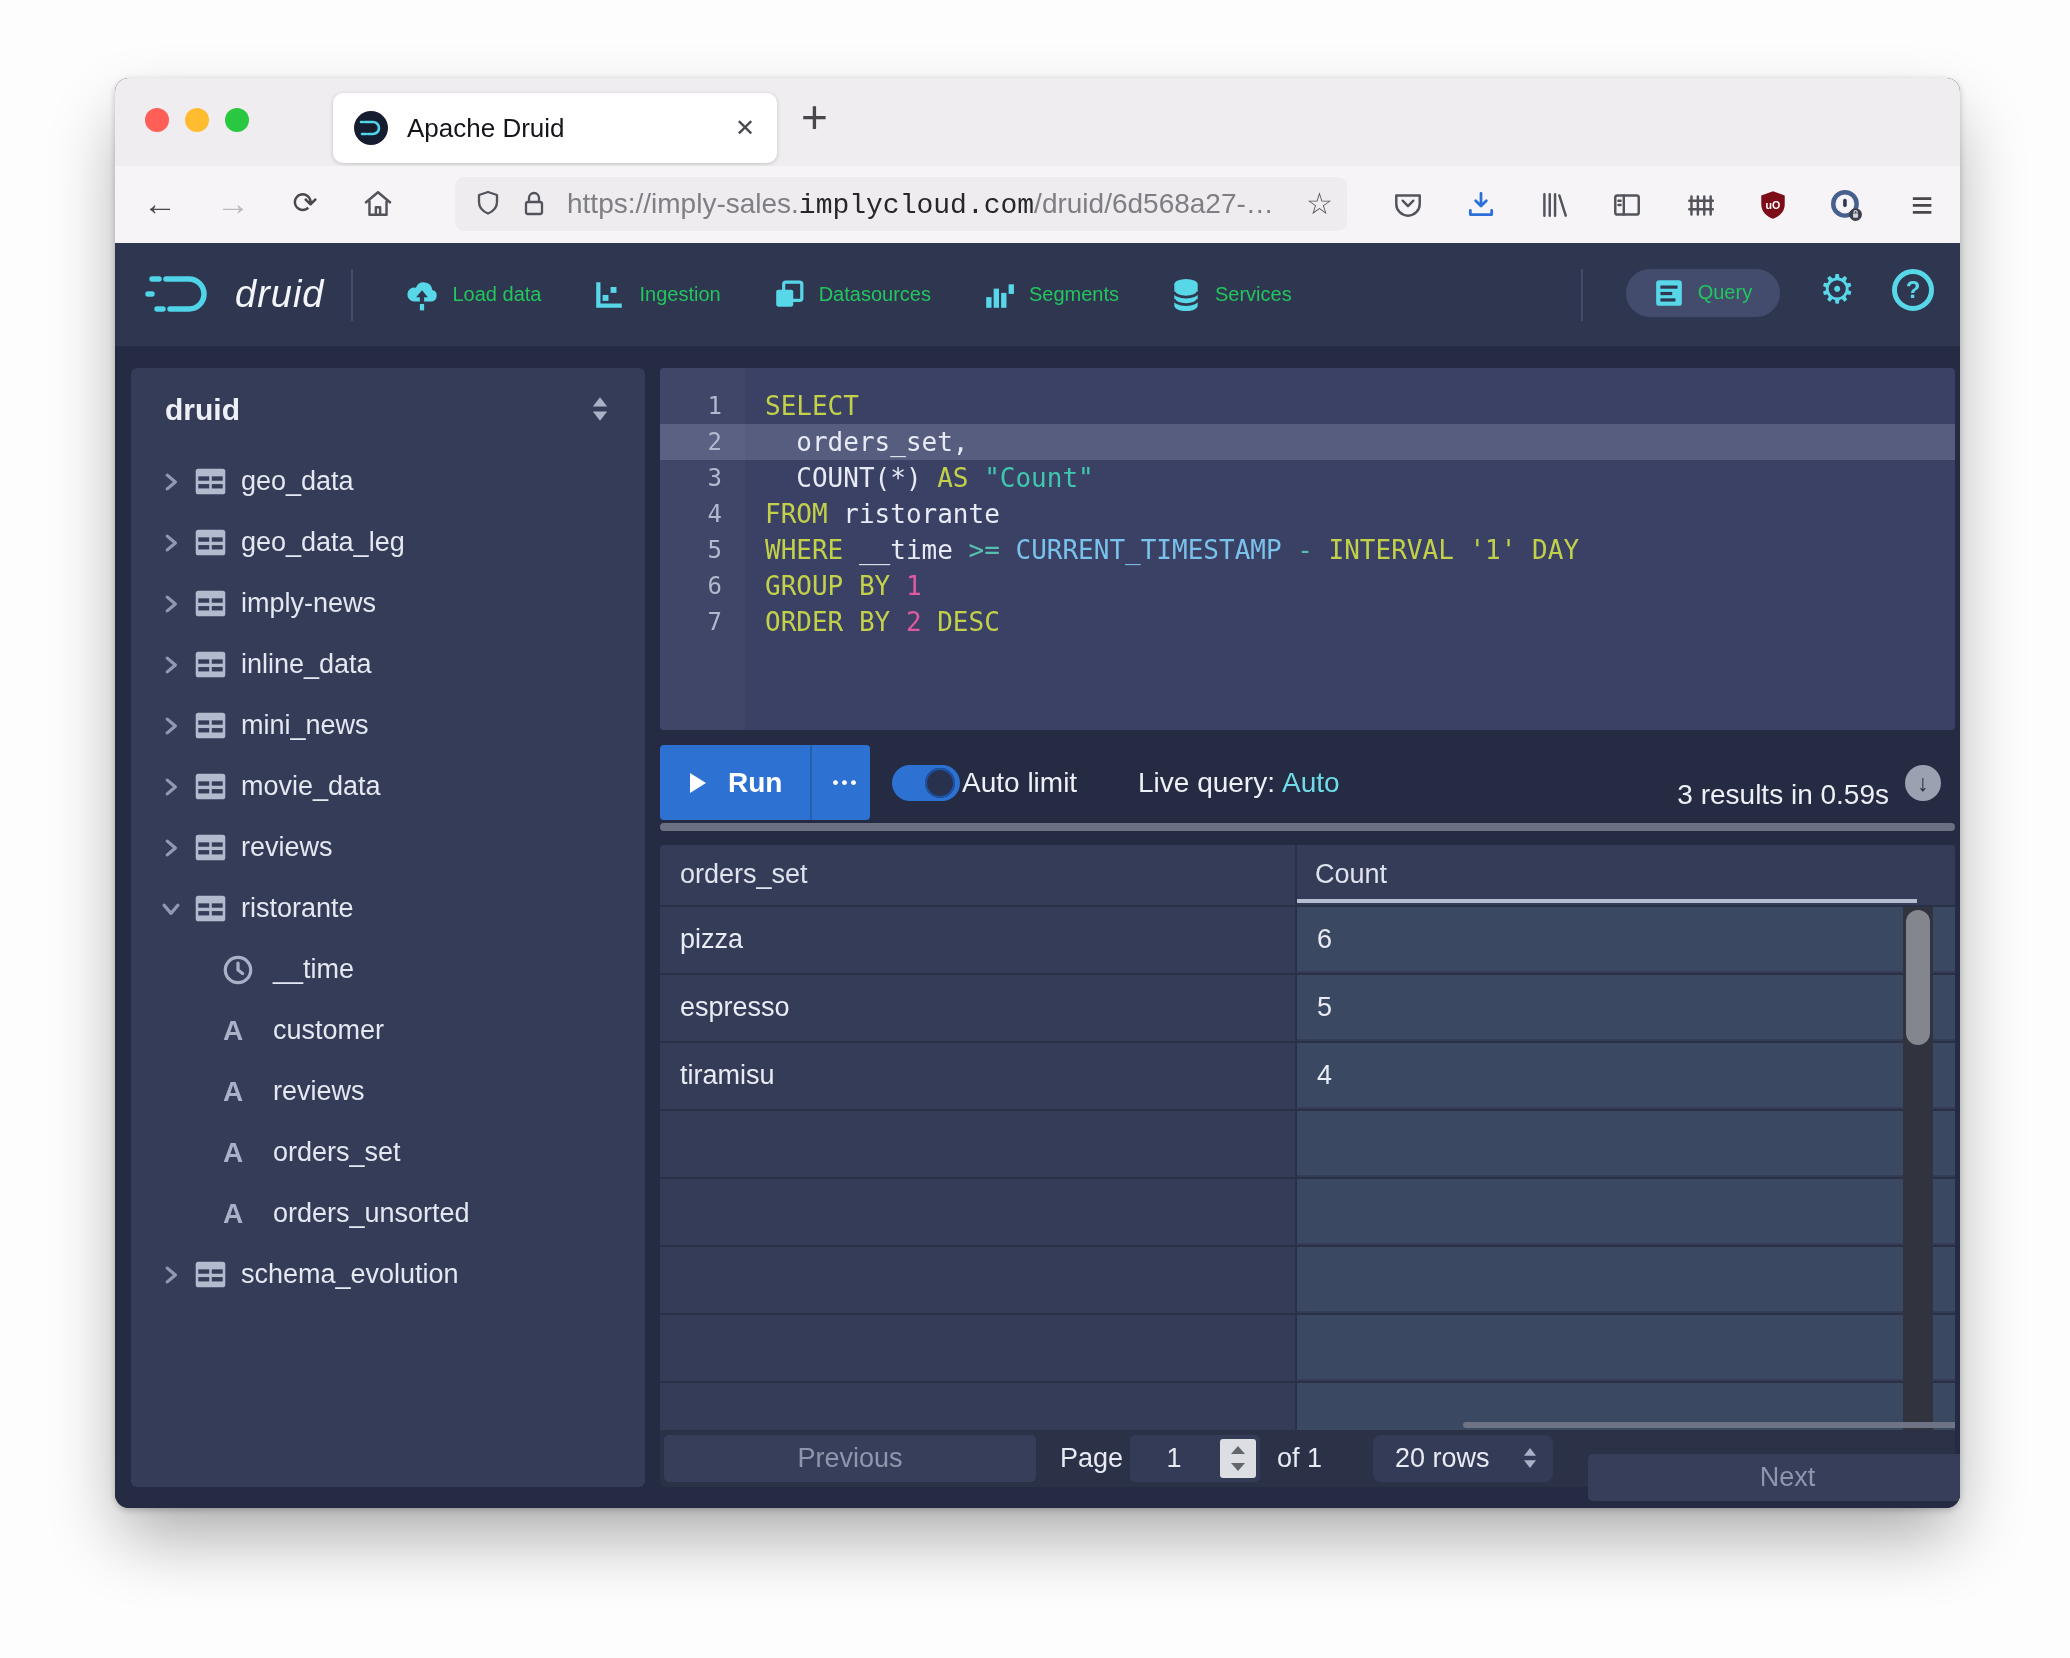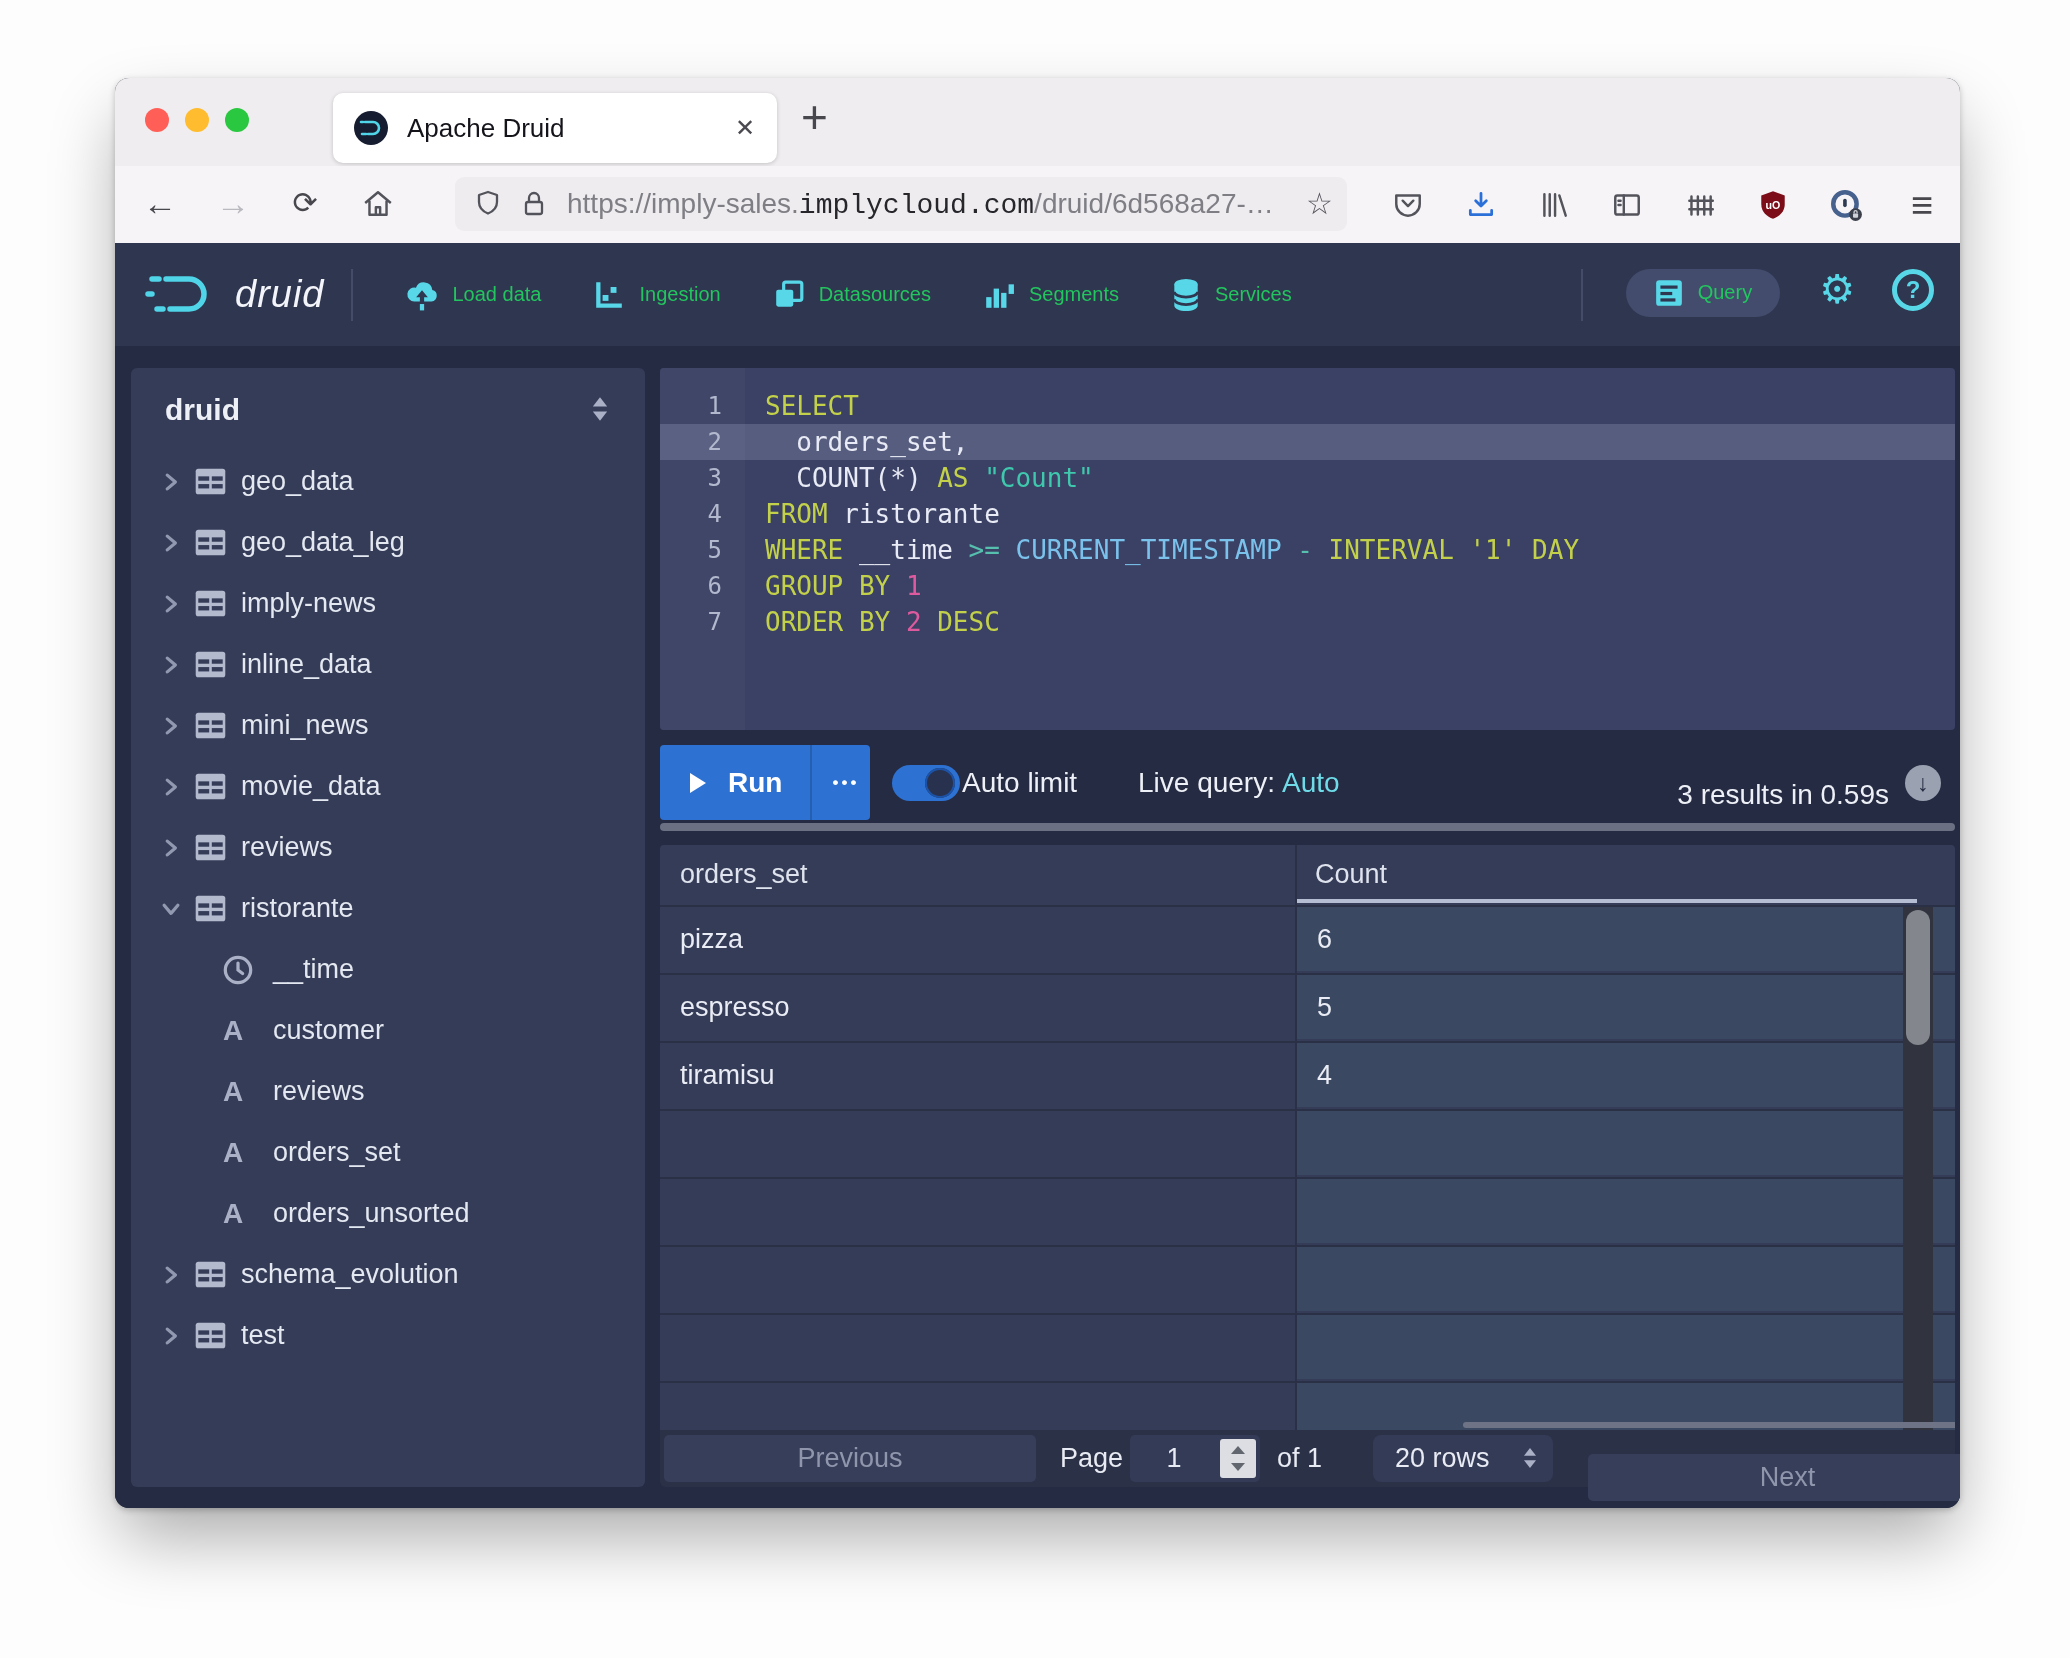--- a/index.html
+++ b/index.html
@@ -526,37 +526,20 @@
               <svg width="31" height="27" viewBox="0 0 24 21">
                 <rect x="0.5" y="0.5" width="23" height="20" rx="2" fill="#b3bace"></rect>
                 <rect x="2.5" y="6.5" width="8.5" height="3.4" fill="#353c58"></rect>
                 <rect x="13" y="6.5" width="8.5" height="3.4" fill="#353c58"></rect>
                 <rect x="2.5" y="12.5" width="8.5" height="3.4" fill="#353c58"></rect>
                 <rect x="13" y="12.5" width="8.5" height="3.4" fill="#353c58"></rect>
               </svg>
             </span>
             <span class="tlabel">schema_evolution</span>
           </div>
-          <div class="trow parent">
-            <span class="chev">
-              <svg width="20" height="20" viewBox="0 0 16 16">
-                <path d="M5 2.5l6.5 5.5L5 13.5" fill="none" stroke="#9099b0" stroke-width="2.6" stroke-linecap="round" stroke-linejoin="round"></path>
-              </svg>
-            </span>
-            <span class="ticon">
-              <svg width="31" height="27" viewBox="0 0 24 21">
-                <rect x="0.5" y="0.5" width="23" height="20" rx="2" fill="#b3bace"></rect>
-                <rect x="2.5" y="6.5" width="8.5" height="3.4" fill="#353c58"></rect>
-                <rect x="13" y="6.5" width="8.5" height="3.4" fill="#353c58"></rect>
-                <rect x="2.5" y="12.5" width="8.5" height="3.4" fill="#353c58"></rect>
-                <rect x="13" y="12.5" width="8.5" height="3.4" fill="#353c58"></rect>
-              </svg>
-            </span>
-            <span class="tlabel">test</span>
-          </div>
         </div>
     </div>
 
     <div class="editor">
       <div class="gutter"></div>
       <div id="editor-lines">
           <div class="gnum" style="top: 20px;">1</div>
           <div class="cline" style="top: 20px;"><span class="t-kw">SELECT</span></div>
           <div class="hl-line" style="top: 56px;"></div>
           <div class="gnum" style="top: 56px;">2</div>

